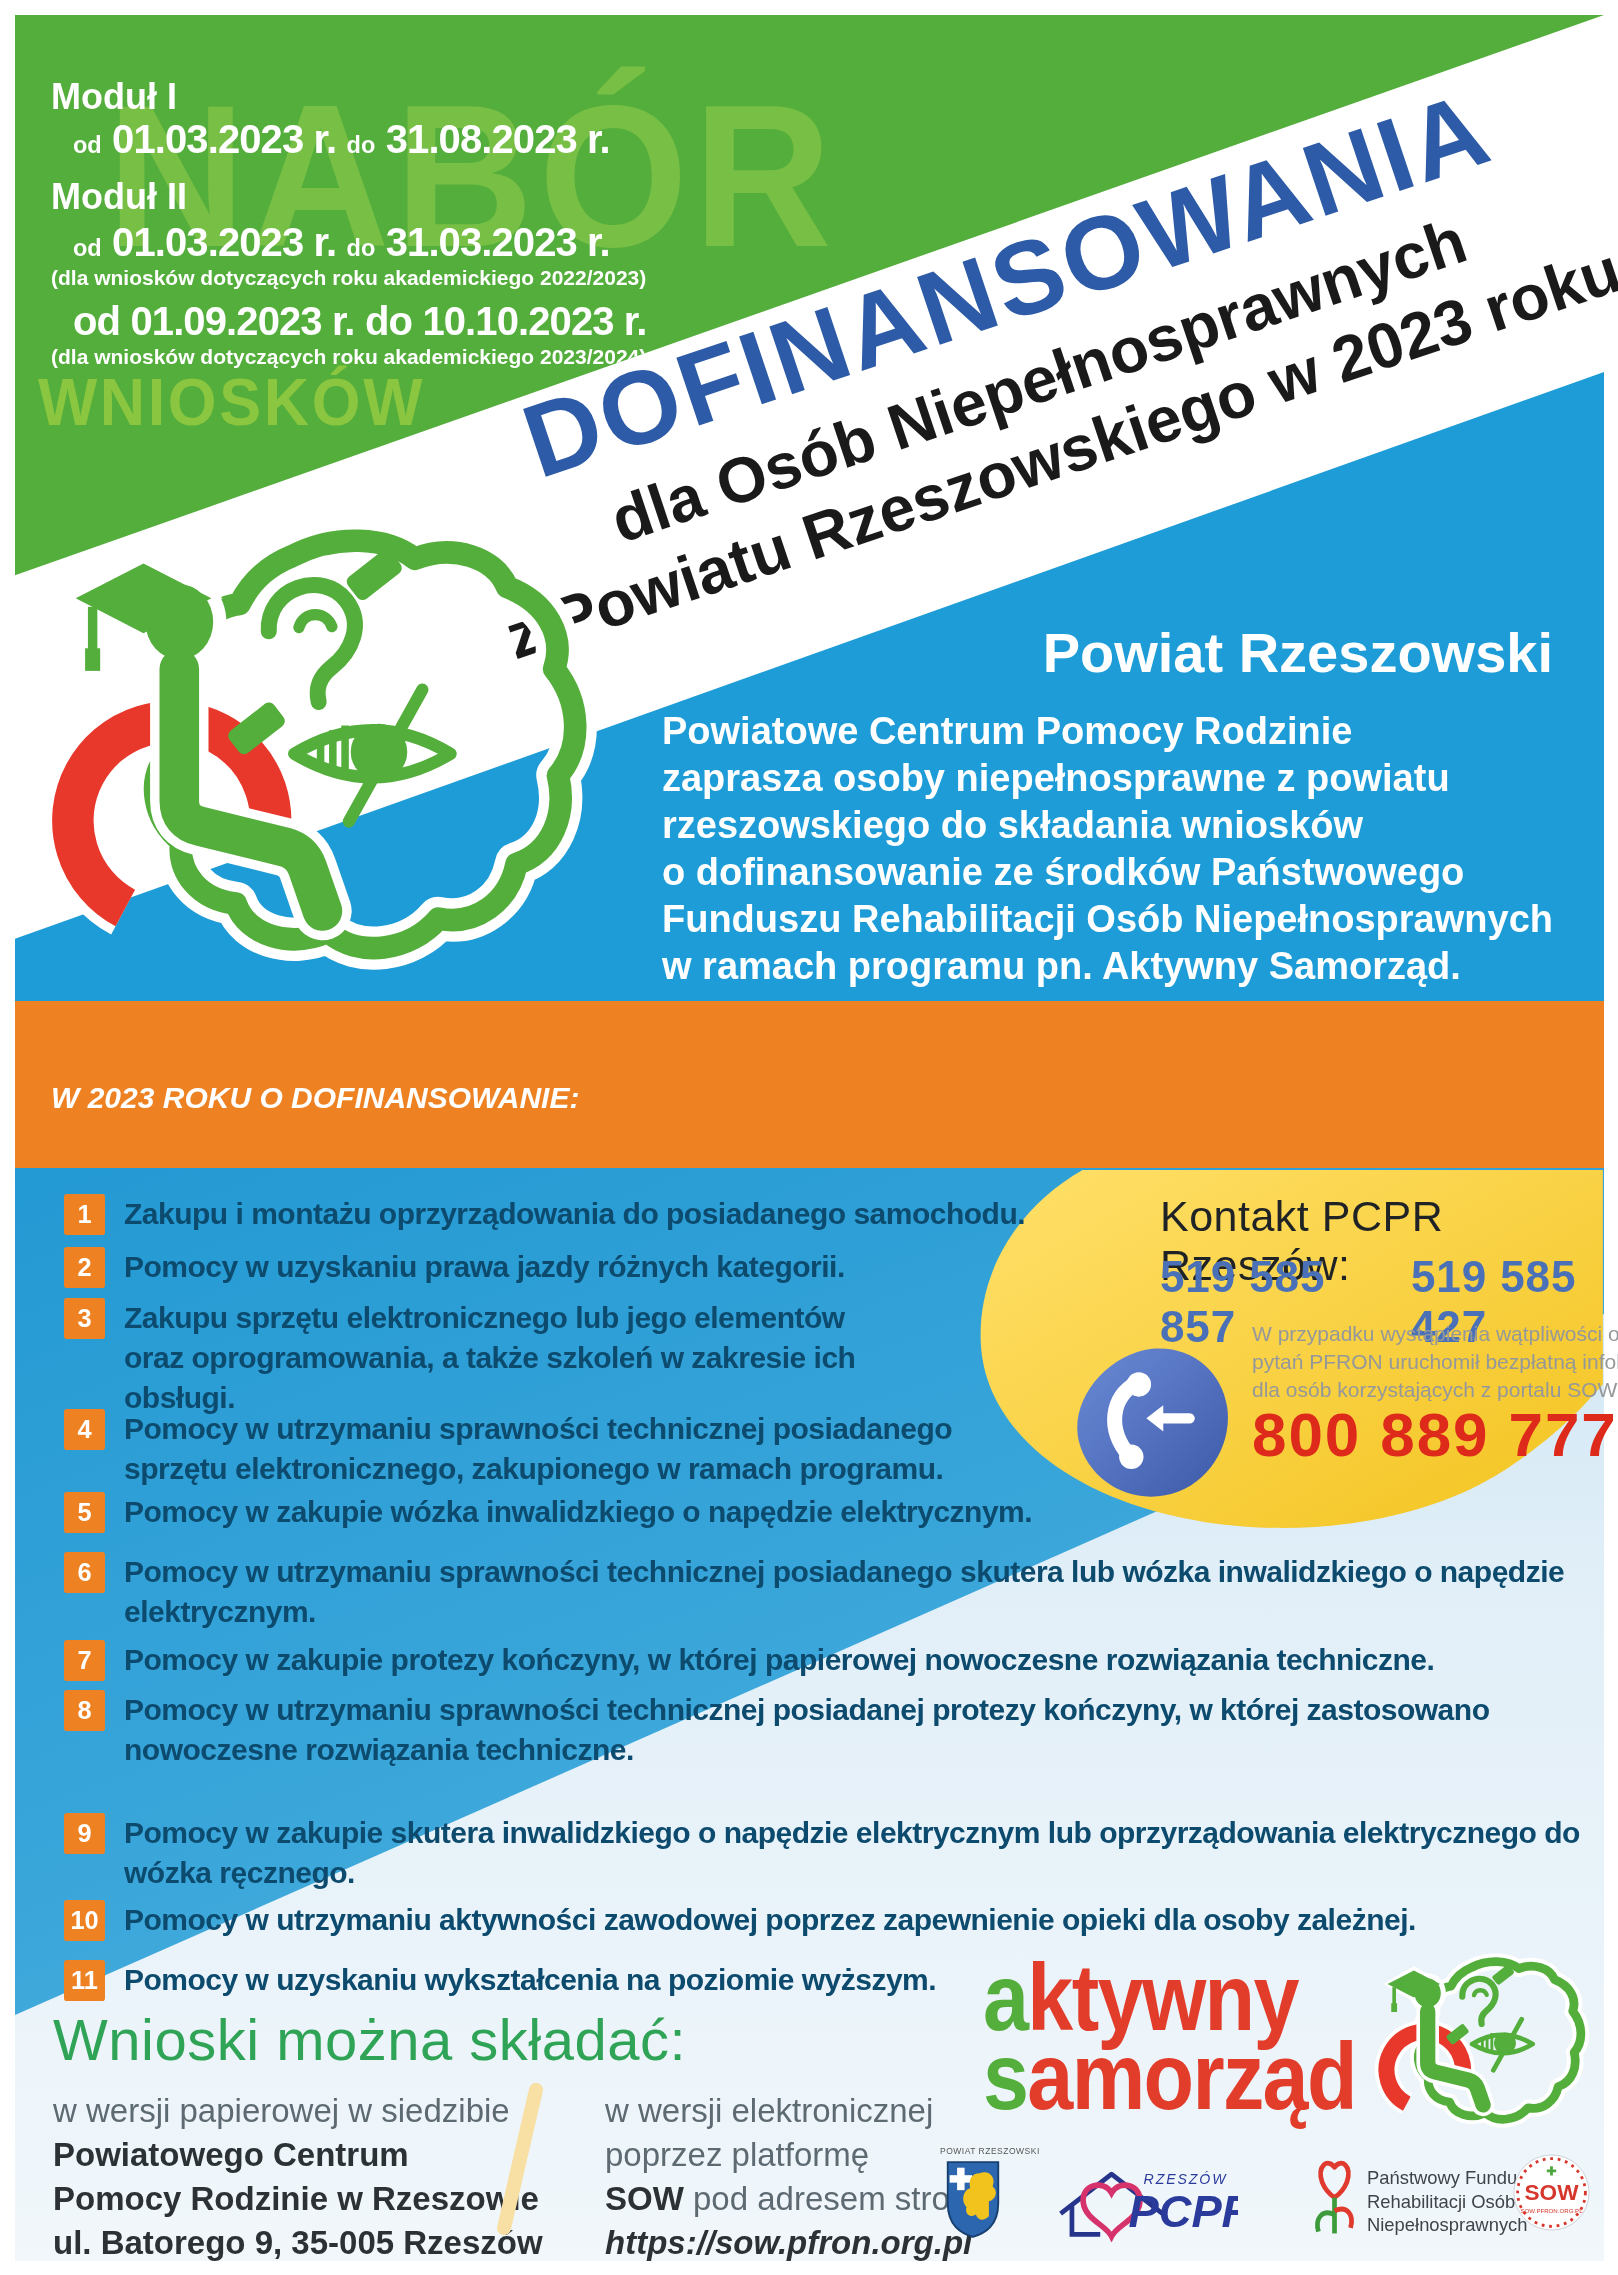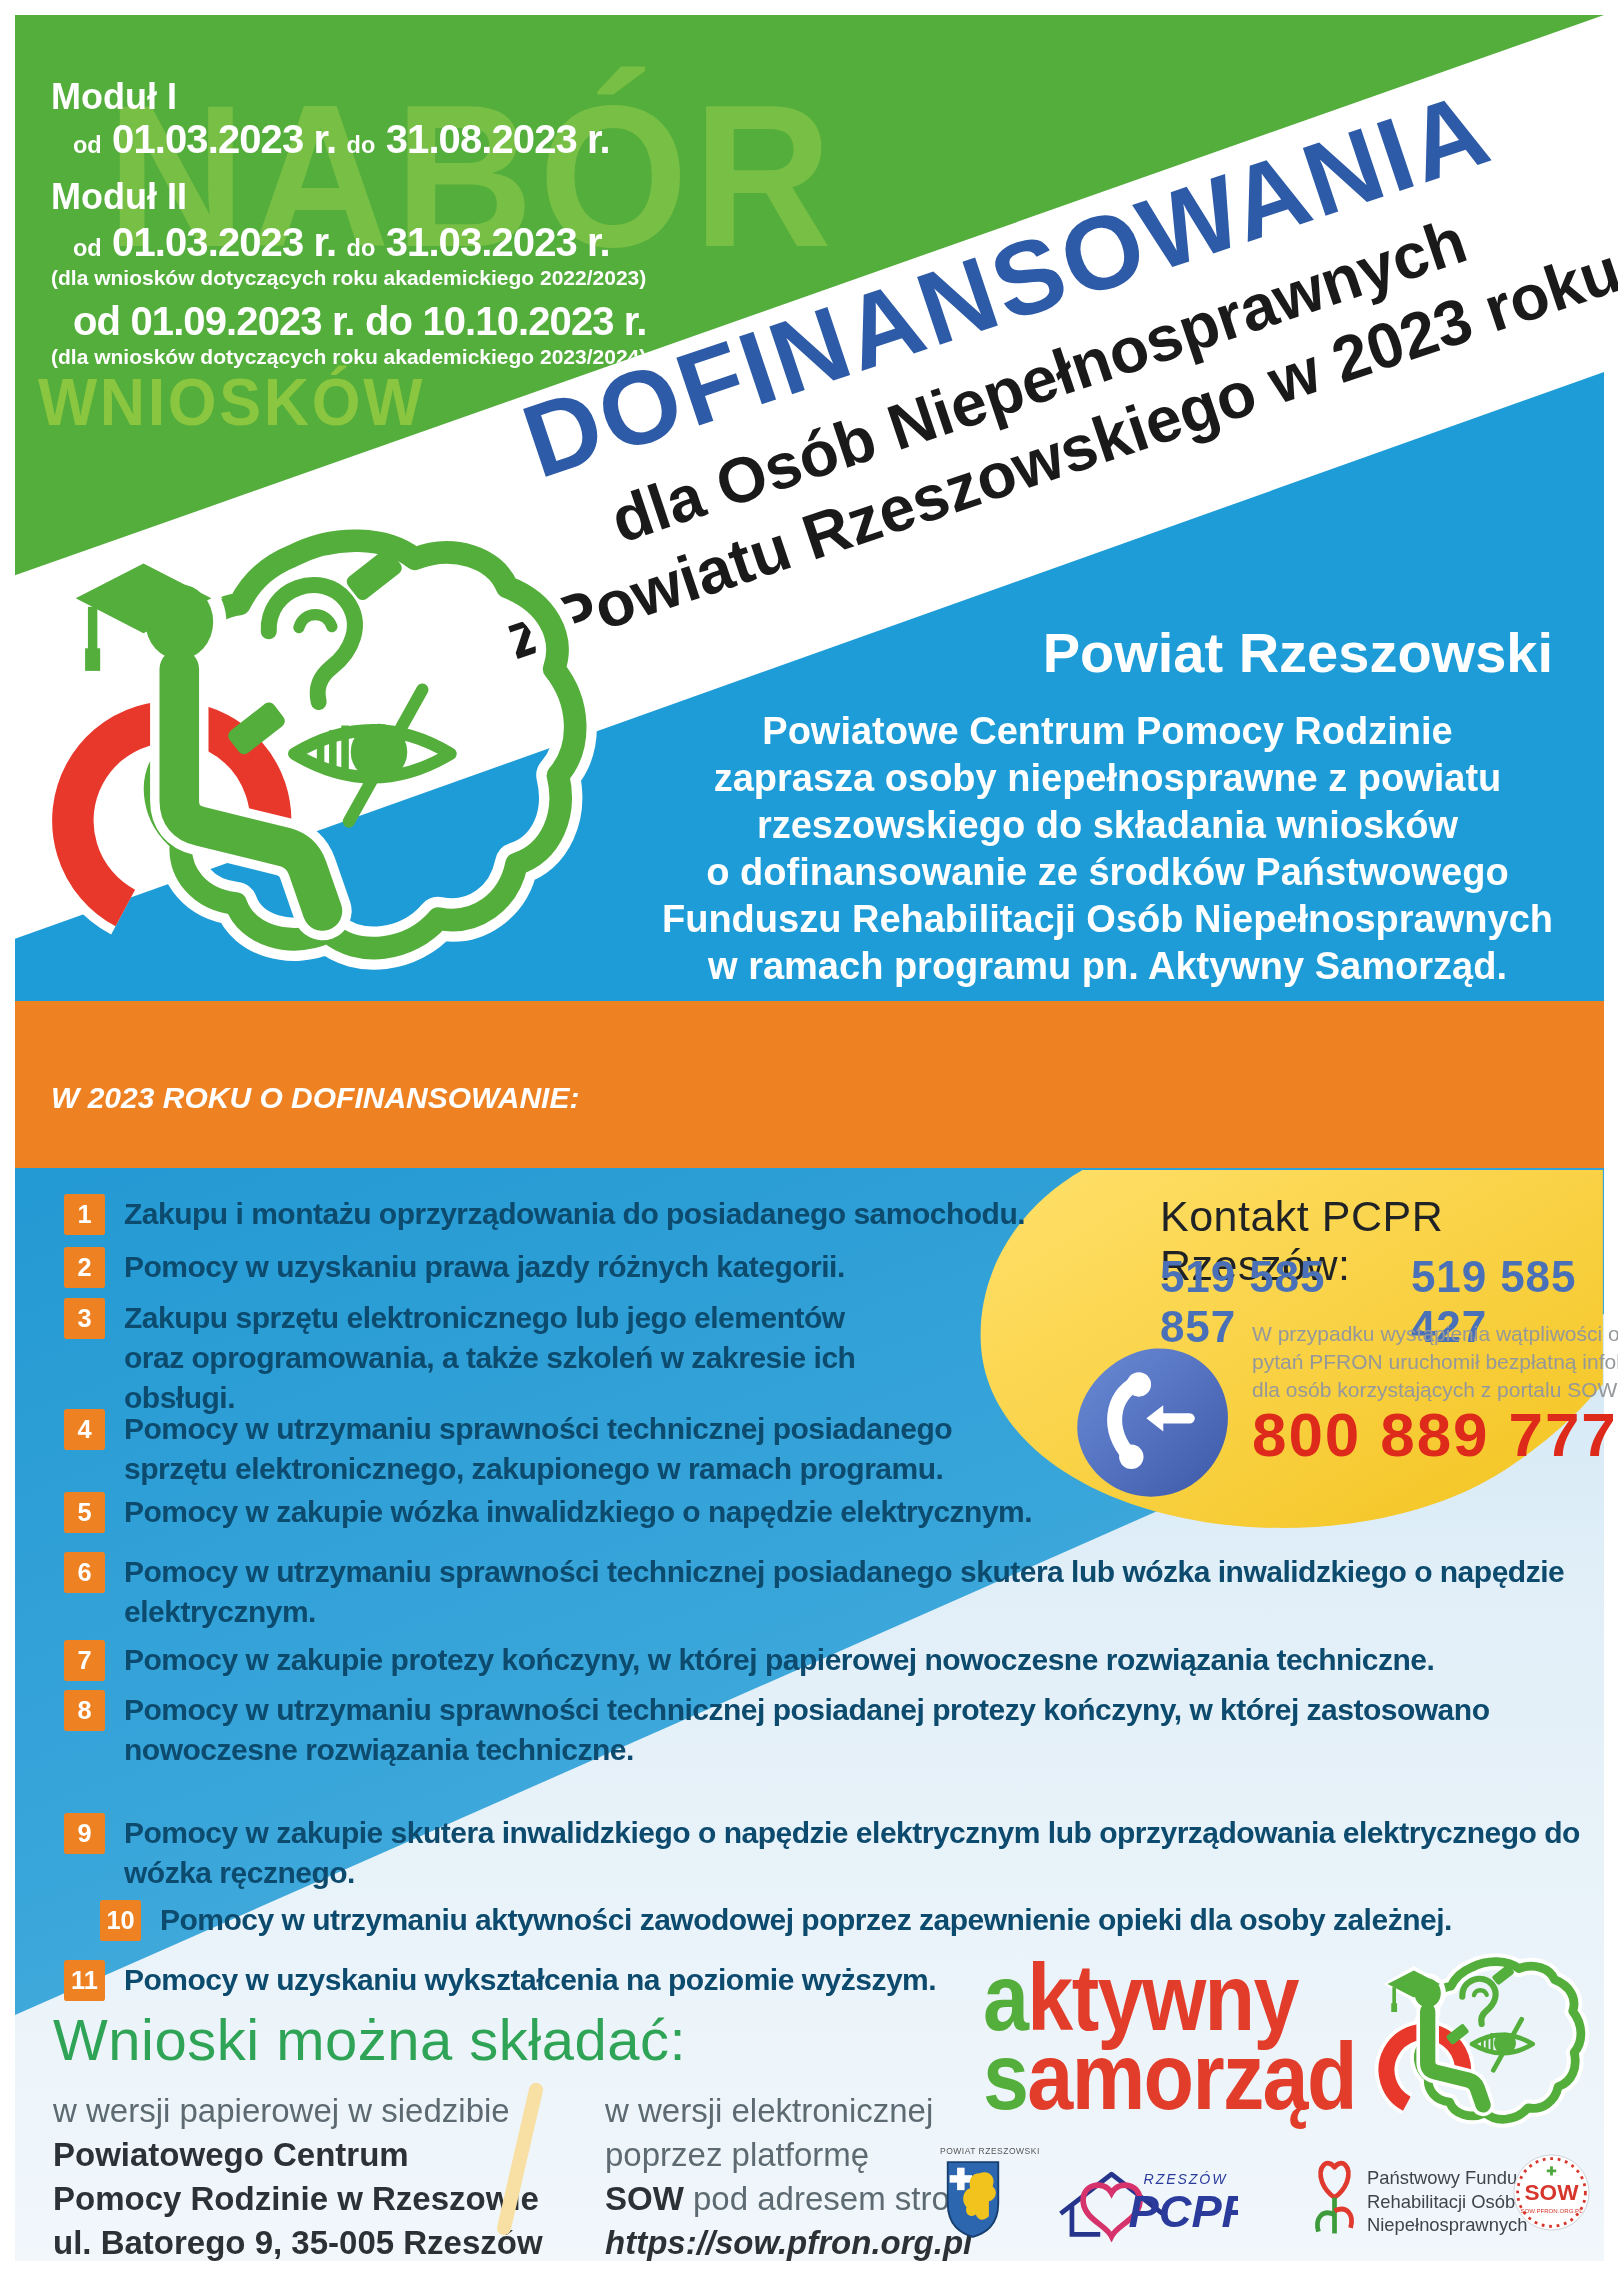--- a/index.html
+++ b/index.html
@@ -31,21 +31,21 @@
   
   .title-rot{position:absolute;left:414px;top:428px;width:1215px;transform:rotate(-18.5deg);
              transform-origin:0 0;text-align:center;line-height:1;}
   .title-l1{font-size:104px;font-weight:700;letter-spacing:2.8px;color:#2E5BA8;}
   .title-l2{font-size:64px;font-weight:700;margin-top:17px;color:#1a1a1a;}
   .title-l3{font-size:64px;font-weight:700;margin-top:13px;color:#1a1a1a;white-space:nowrap;}
 
   
   .intro-heading{position:absolute;right:66px;top:625px;color:#fff;font-weight:700;font-size:56px;line-height:1;}
   .intro-lines{position:absolute;right:66px;top:708px;color:#fff;font-weight:700;font-size:38px;line-height:47px;
-             text-align:center;white-space:pre-line;}
+             text-align:left;white-space:pre-line;}
 
   
   .band-l1{position:absolute;left:51px;top:1019px;display:flex;align-items:baseline;gap:17px;color:#fff;
              font-style:italic;font-weight:700;line-height:1;}
   .band-strong{font-size:54px;letter-spacing:0.5px;}
   .band-rest{font-size:42px;}
   .band-l2{position:absolute;left:51px;top:1083px;color:#fff;font-style:italic;font-weight:700;font-size:30px;line-height:1;text-align:center;}
 
   
   .li{position:absolute;display:flex;align-items:flex-start;z-index:5;}
@@ -238,21 +238,21 @@
         <span class="txt" style="width: 1469px;">Pomocy w zakupie protezy kończyny, w której papierowej nowoczesne rozwiązania techniczne.</span>
       </div>
       <div class="li" style="left: 64px; top: 1690px;">
         <span class="num">8</span>
         <span class="txt" style="width: 1507px;">Pomocy w utrzymaniu sprawności technicznej posiadanej protezy kończyny, w której zastosowano nowoczesne rozwiązania techniczne.</span>
       </div>
       <div class="li" style="left: 64px; top: 1813px;">
         <span class="num">9</span>
         <span class="txt" style="width: 1469px;">Pomocy w zakupie skutera inwalidzkiego o napędzie elektrycznym lub oprzyrządowania elektrycznego do wózka ręcznego.</span>
       </div>
-      <div class="li" style="left: 64px; top: 1900px; margin-left: 36px;">
+      <div class="li" style="left: 64px; top: 1900px;">
         <span class="num">10</span>
         <span class="txt" style="width: 1431px;">Pomocy w utrzymaniu aktywności zawodowej poprzez zapewnienie opieki dla osoby zależnej.</span>
       </div>
       <div class="li" style="left: 64px; top: 1960px;">
         <span class="num">11</span>
         <span class="txt" style="width: 942px;">Pomocy w uzyskaniu wykształcenia na poziomie wyższym.</span>
       </div>
     </div>
 
   <div class="submit-heading">Wnioski można składać:</div>

